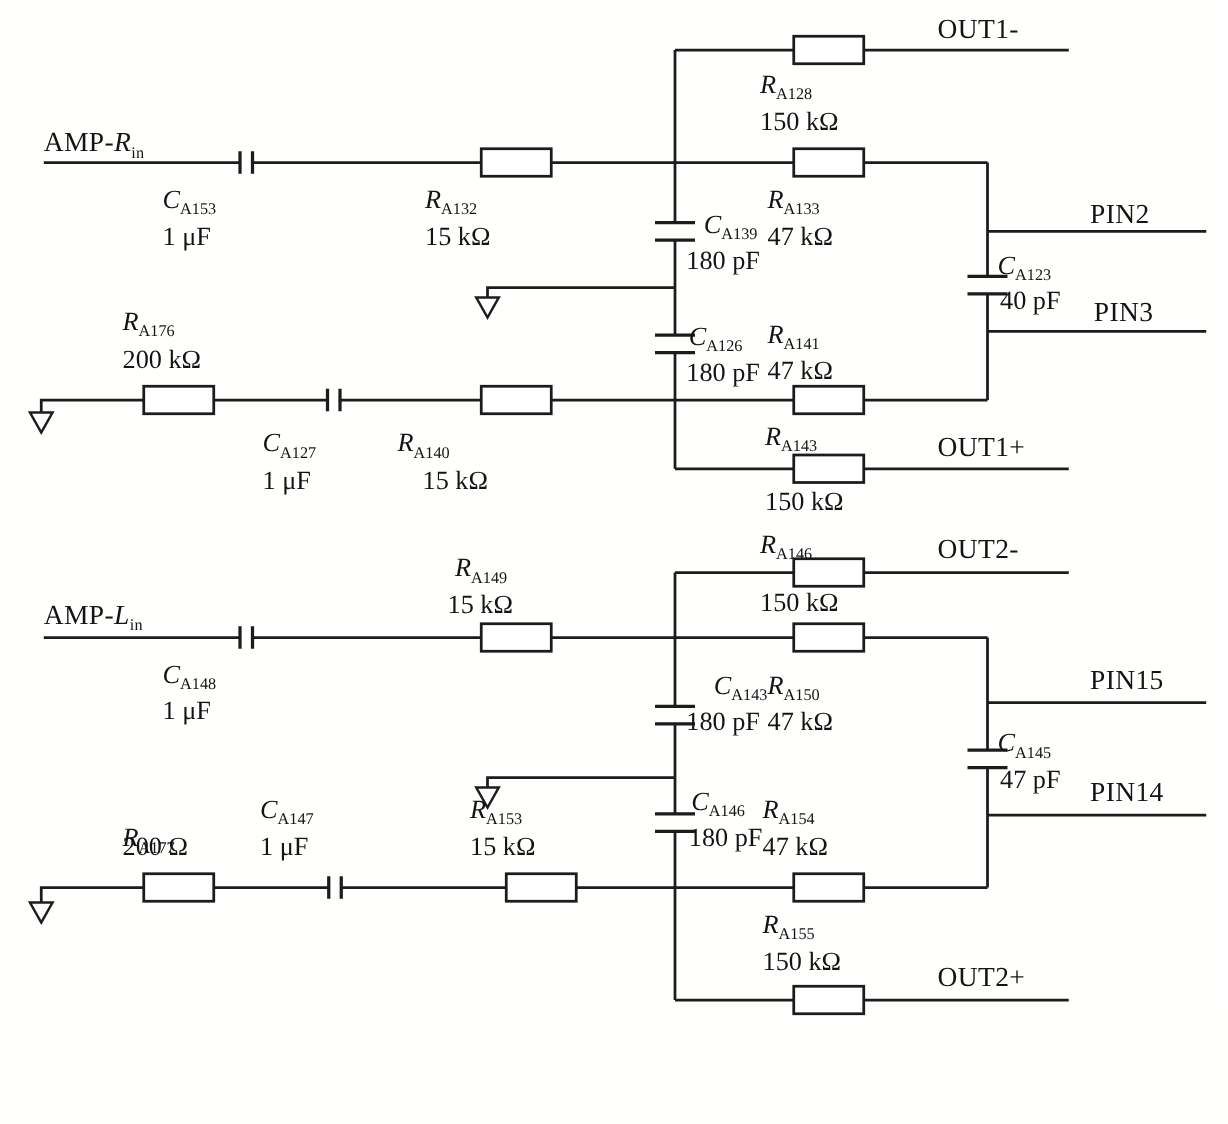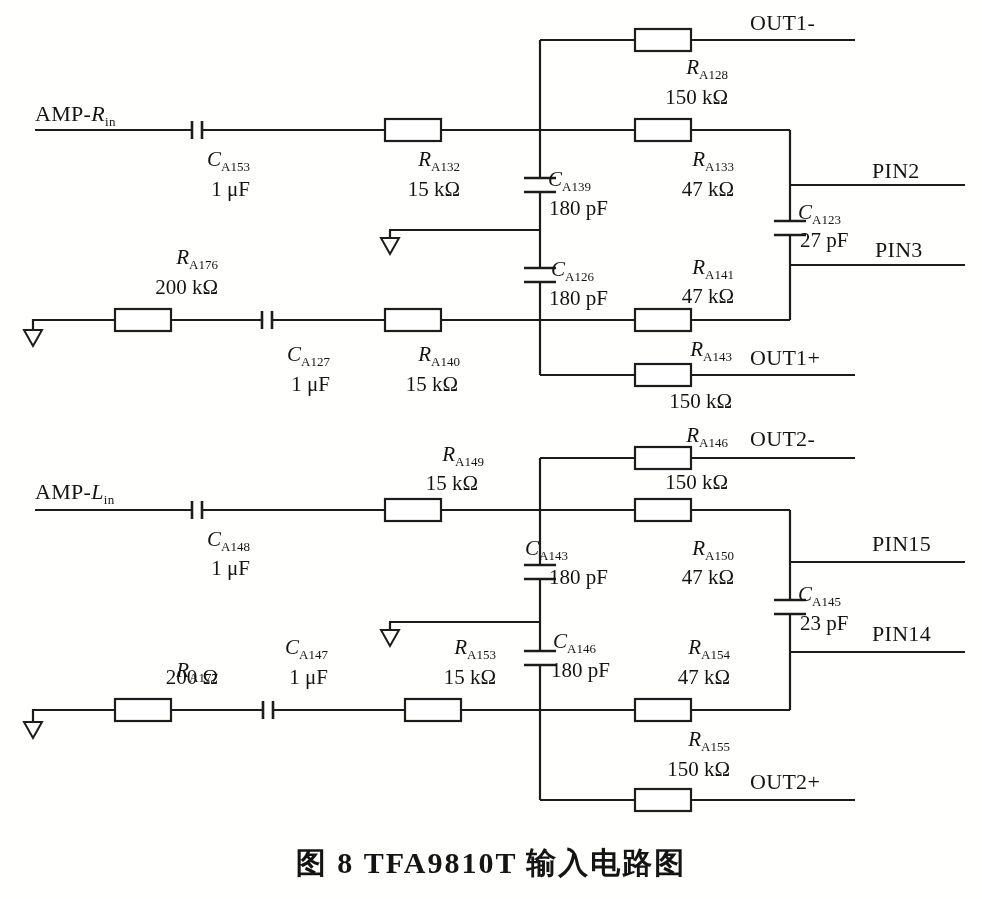--- a/index.html
+++ b/index.html
@@ -3,21 +3,21 @@
 <meta charset="utf-8">
 <style>
   * { margin:0; padding:0; box-sizing:border-box; }
   html,body { background:#ffffff; }
   .canvas {
     position:relative; width:982px; height:899px; background:#fefefdf;
     background:#fffffe;
     font-family:"Liberation Serif", serif; color:#141414; overflow:hidden;
   }
   .canvas svg { position:absolute; left:0; top:0; }
-  .lbl { position:absolute; font-size:21px; line-height:24px; white-space:nowrap; width:120px; text-align:right; }
+  .lbl { position:absolute; font-size:21px; line-height:24px; white-space:nowrap; width:120px; text-align:left; }
   .lbl.la { width:auto; text-align:left; }
   .lbl i, .net i { font-style:italic; }
   sub { font-size:13px; line-height:1; }
   .net { position:absolute; font-size:22px; white-space:nowrap; letter-spacing:0.3px; }
   .caption { position:absolute; left:0; top:843px; width:100%; text-align:center;
              font-size:30px; font-weight:700; letter-spacing:2px; }
 </style>
 </head>
 <body>
 
@@ -100,75 +100,74 @@
 
   <div class="lbl" style="left:340px;top:147px"><i>R</i><sub>A132</sub></div>
   <div class="lbl" style="left:340px;top:177px">15 kΩ</div>
 
   <div class="lbl" style="left:608px;top:55px"><i>R</i><sub>A128</sub></div>
   <div class="lbl" style="left:608px;top:85px">150 kΩ</div>
 
   <div class="lbl" style="left:614px;top:147px"><i>R</i><sub>A133</sub></div>
   <div class="lbl" style="left:614px;top:177px">47 kΩ</div>
 
-  <div class="lbl la" style="left:548px;top:167px"><i>C</i><sub>A139</sub></div>
+  <div class="lbl la" style="left:563px;top:167px"><i>C</i><sub>A139</sub></div>
   <div class="lbl la" style="left:549px;top:196px">180 pF</div>
 
   <div class="lbl la" style="left:551px;top:257px"><i>C</i><sub>A126</sub></div>
   <div class="lbl la" style="left:549px;top:286px">180 pF</div>
 
   <div class="lbl la" style="left:798px;top:200px"><i>C</i><sub>A123</sub></div>
-  <div class="lbl la" style="left:800px;top:228px">27 pF</div>
+  <div class="lbl la" style="left:800px;top:228px">40 pF</div>
 
   <div class="lbl" style="left:98px;top:245px"><i>R</i><sub>A176</sub></div>
   <div class="lbl" style="left:98px;top:275px">200 kΩ</div>
 
   <div class="lbl" style="left:210px;top:342px"><i>C</i><sub>A127</sub></div>
   <div class="lbl" style="left:210px;top:372px">1 μF</div>
 
-  <div class="lbl" style="left:340px;top:342px"><i>R</i><sub>A140</sub></div>
+  <div class="lbl" style="left:318px;top:342px"><i>R</i><sub>A140</sub></div>
   <div class="lbl" style="left:338px;top:372px">15 kΩ</div>
 
   <div class="lbl" style="left:614px;top:255px"><i>R</i><sub>A141</sub></div>
   <div class="lbl" style="left:614px;top:284px">47 kΩ</div>
 
   <div class="lbl" style="left:612px;top:337px"><i>R</i><sub>A143</sub></div>
   <div class="lbl" style="left:612px;top:389px">150 kΩ</div>
 
   <div class="lbl" style="left:608px;top:423px"><i>R</i><sub>A146</sub></div>
   <div class="lbl" style="left:608px;top:470px">150 kΩ</div>
 
   <div class="lbl" style="left:130px;top:527px"><i>C</i><sub>A148</sub></div>
   <div class="lbl" style="left:130px;top:556px">1 μF</div>
 
   <div class="lbl" style="left:364px;top:442px"><i>R</i><sub>A149</sub></div>
   <div class="lbl" style="left:358px;top:471px">15 kΩ</div>
 
   <div class="lbl" style="left:614px;top:536px"><i>R</i><sub>A150</sub></div>
   <div class="lbl" style="left:614px;top:565px">47 kΩ</div>
 
-  <div class="lbl la" style="left:525px;top:536px"><i>C</i><sub>A143</sub></div>
+  <div class="lbl la" style="left:571px;top:536px"><i>C</i><sub>A143</sub></div>
   <div class="lbl la" style="left:549px;top:565px">180 pF</div>
 
   <div class="lbl la" style="left:798px;top:582px"><i>C</i><sub>A145</sub></div>
-  <div class="lbl la" style="left:800px;top:611px">23 pF</div>
+  <div class="lbl la" style="left:800px;top:611px">47 pF</div>
 
   <div class="lbl la" style="left:553px;top:629px"><i>C</i><sub>A146</sub></div>
   <div class="lbl la" style="left:551px;top:658px">180 pF</div>
 
   <div class="lbl" style="left:98px;top:658px"><i>R</i><sub>A177</sub></div>
   <div class="lbl" style="left:98px;top:665px">200 Ω</div>
 
   <div class="lbl" style="left:208px;top:635px"><i>C</i><sub>A147</sub></div>
   <div class="lbl" style="left:208px;top:665px">1 μF</div>
 
   <div class="lbl" style="left:376px;top:635px"><i>R</i><sub>A153</sub></div>
   <div class="lbl" style="left:376px;top:665px">15 kΩ</div>
 
   <div class="lbl" style="left:610px;top:635px"><i>R</i><sub>A154</sub></div>
   <div class="lbl" style="left:610px;top:665px">47 kΩ</div>
 
   <div class="lbl" style="left:610px;top:727px"><i>R</i><sub>A155</sub></div>
   <div class="lbl" style="left:610px;top:757px">150 kΩ</div>
 
-  <div class="caption">图 8  TFA9810T 输入电路图</div>
 
 </div>
 
 </body></html>

